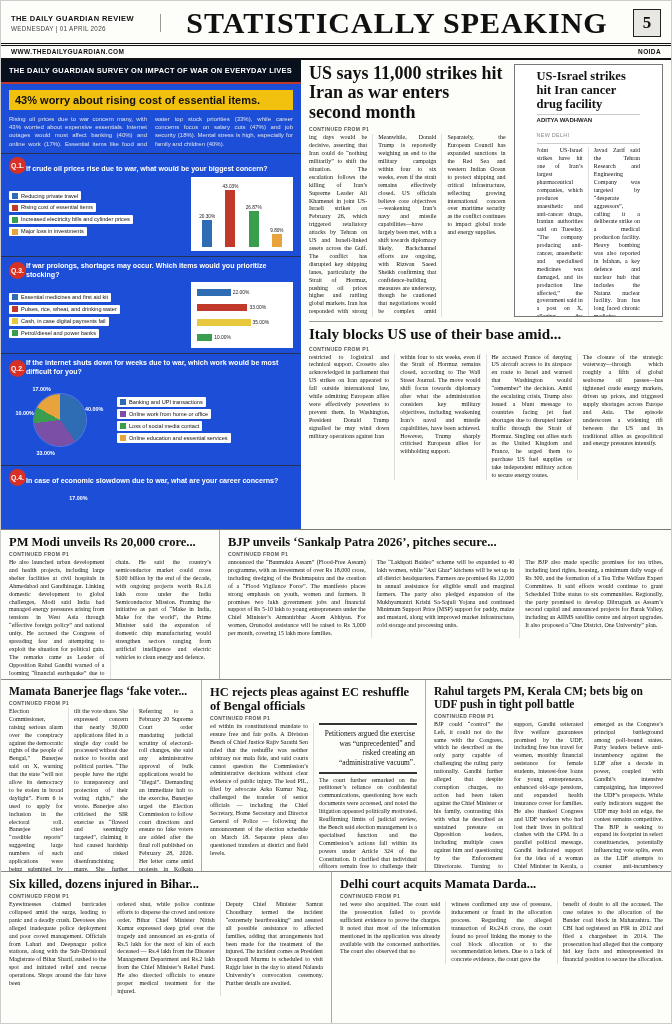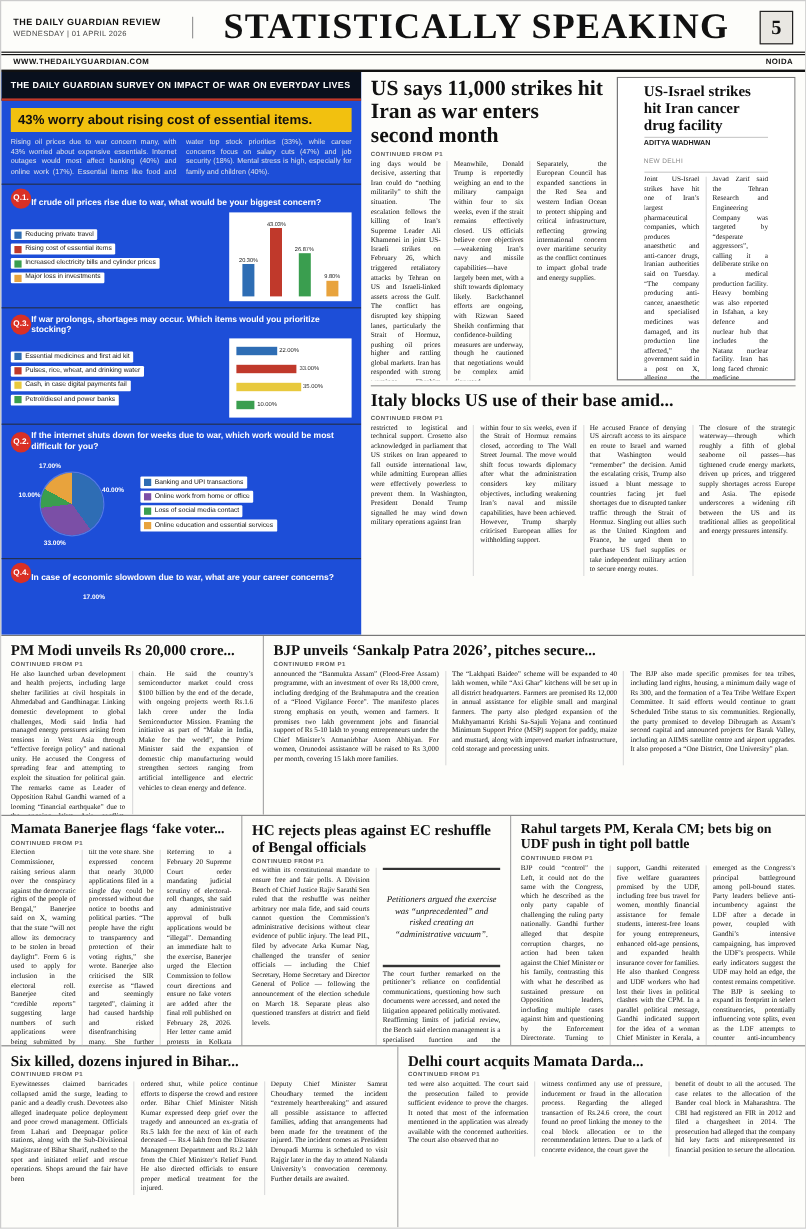--- a/index.html
+++ b/index.html
@@ -68,21 +68,21 @@
 .band-a .modi{width:218px;flex:none}
 .band-a .bjp{flex:1}
 .band-b{height:192px}
 .band-b .mamata{width:200px;flex:none}
 .band-b .mamata h3,.band-b .rahul h3{font-size:11.5px}
 .band-b .hc{width:224px;flex:none}
 .band-b .rahul{flex:1}
 .band-c{flex:1;border-bottom:none}
 .band-c .bihar{width:330px;flex:none}
 .band-c .darda{flex:1}
-.pullquote{border-top:2px solid #333;border-bottom:2px solid #333;font-style:italic;font-size:7.4px;line-height:1.3;padding:20px 2px;margin:0 0 3px;text-align:center}
+.pullquote{border-top:2px solid #333;border-bottom:2px solid #333;font-size:7.4px;line-height:1.3;padding:4px 2px;margin:0 0 3px;text-align:right}
 .hc-cols{display:flex;overflow:hidden}
 .hc-cols>div{flex:1;min-width:0}
 .hc-cols>div+div{border-left:1px solid #ddd;padding-left:5px;margin-left:5px}
 .hc-col-text{font-size:6px;line-height:1.32;text-align:justify}
 </style>
 </head>
 <body>
 
 <div class="page">
 

